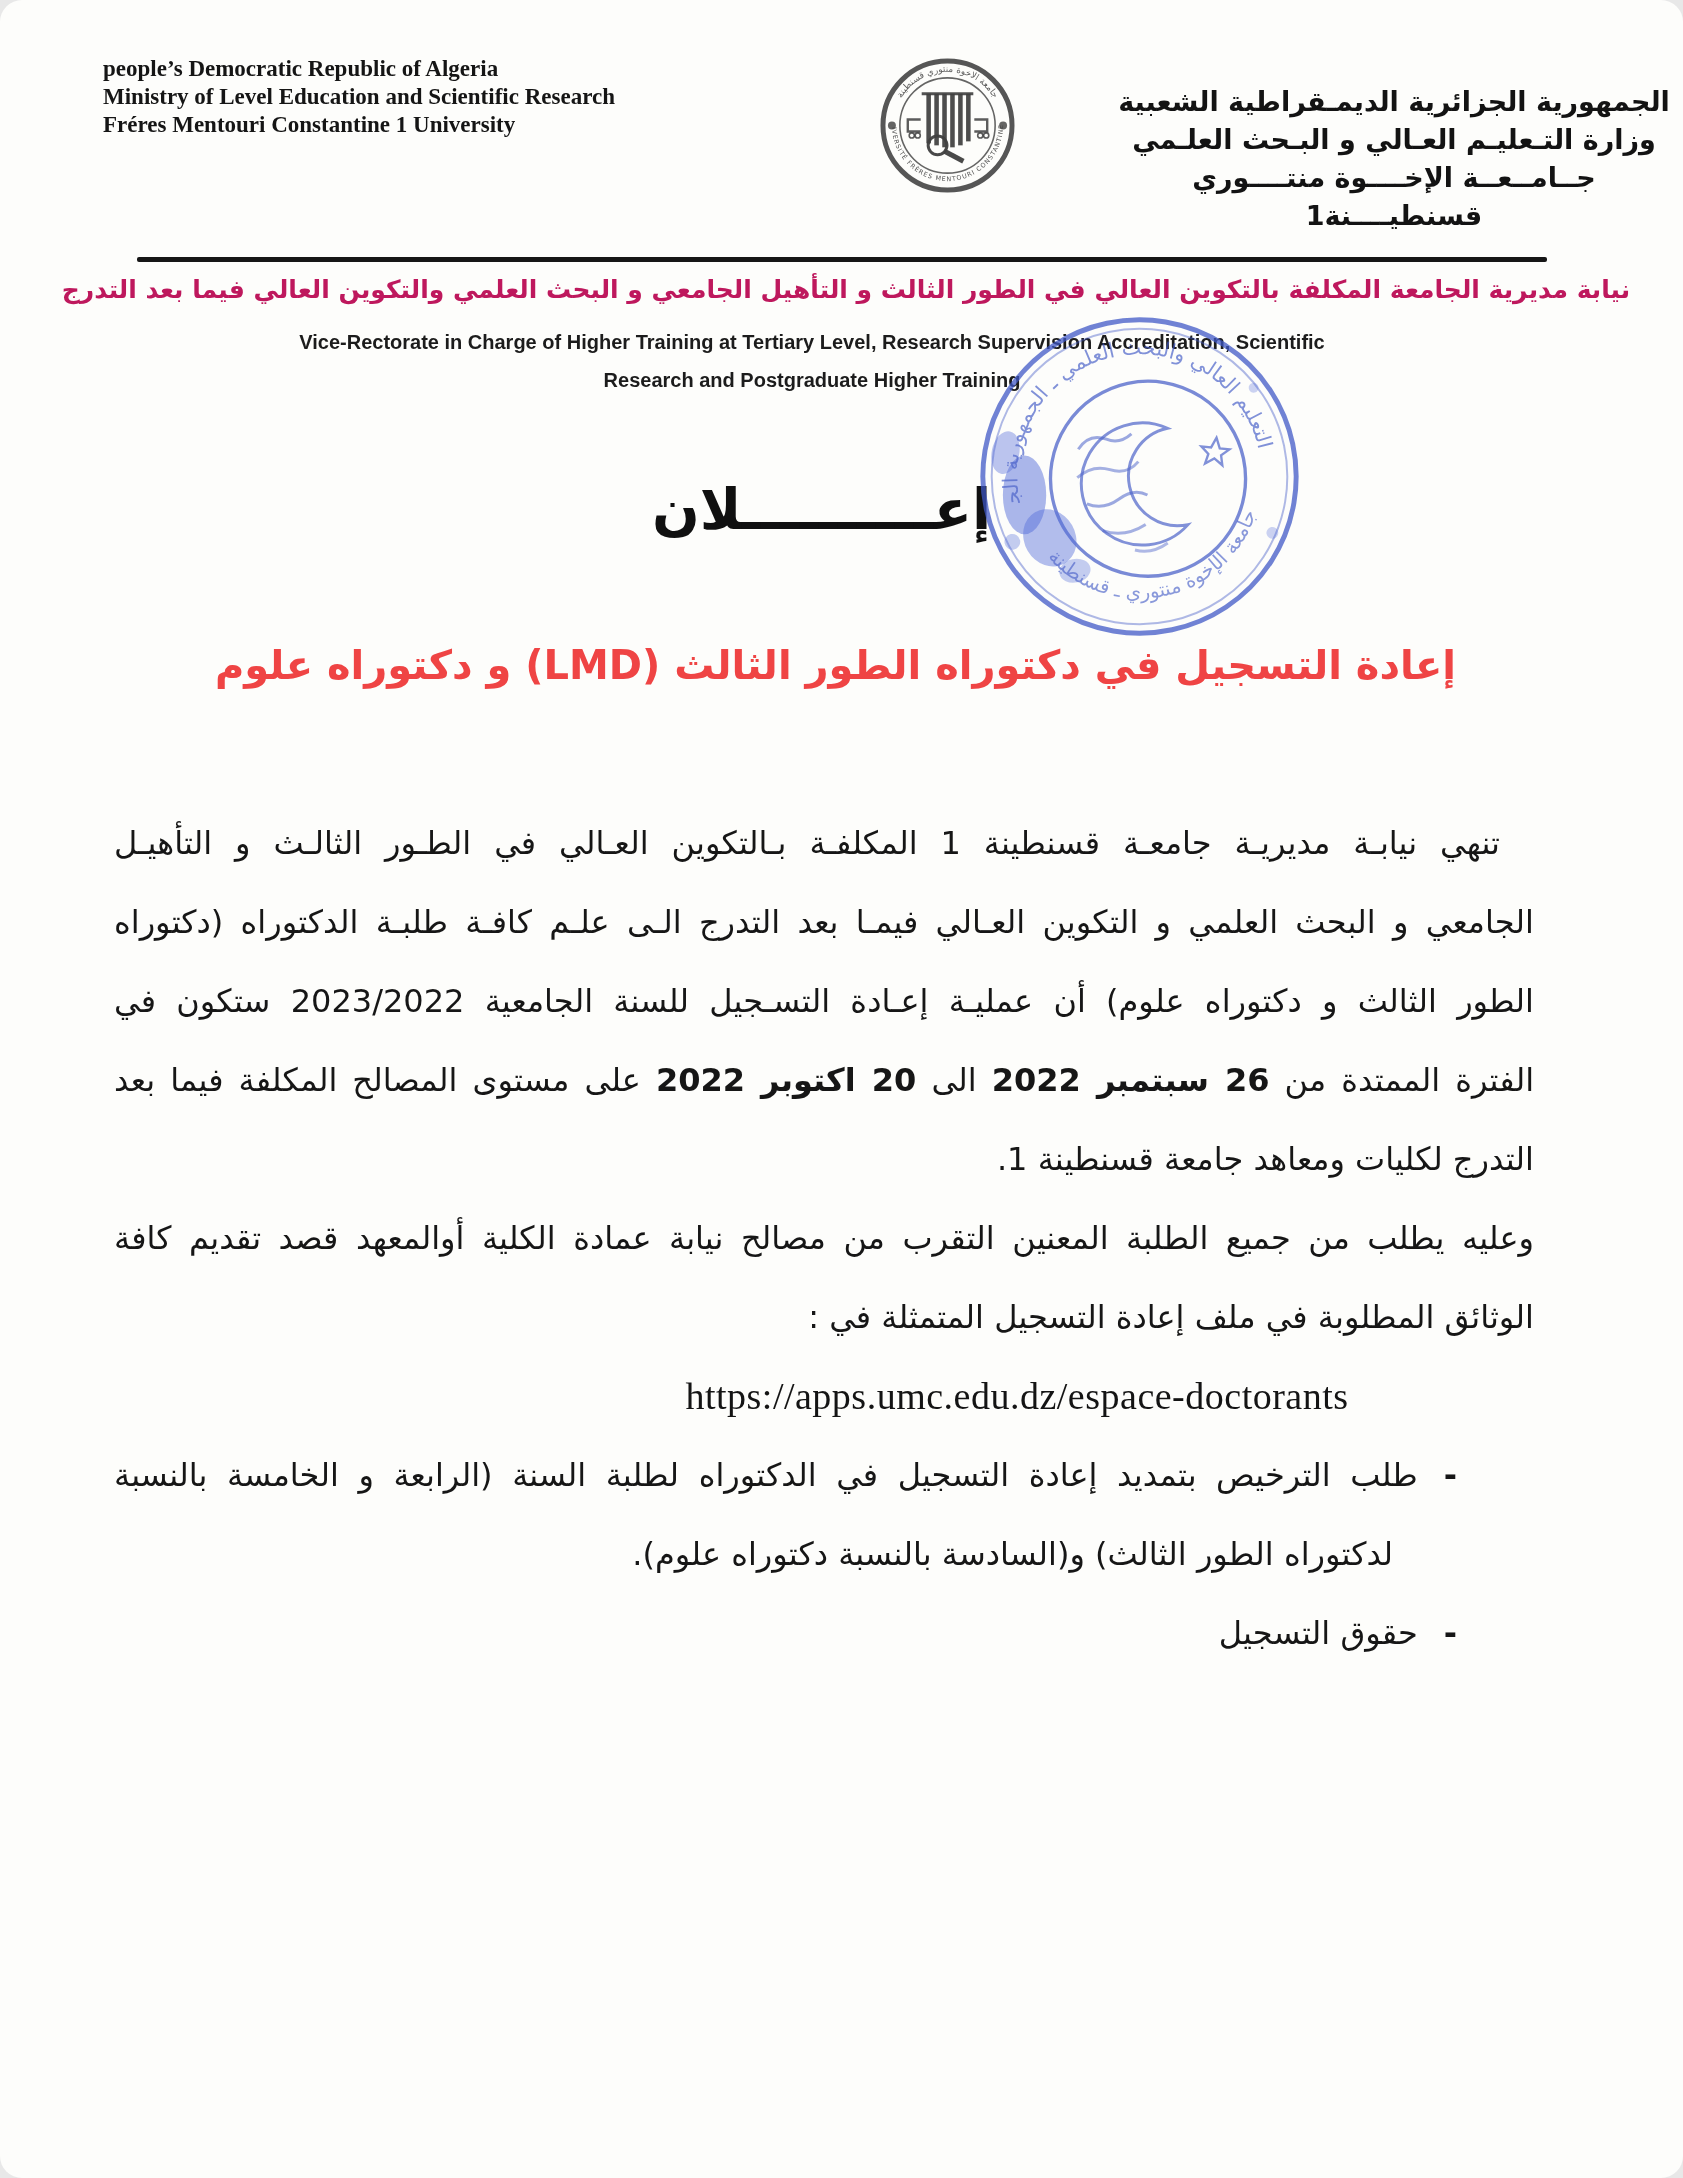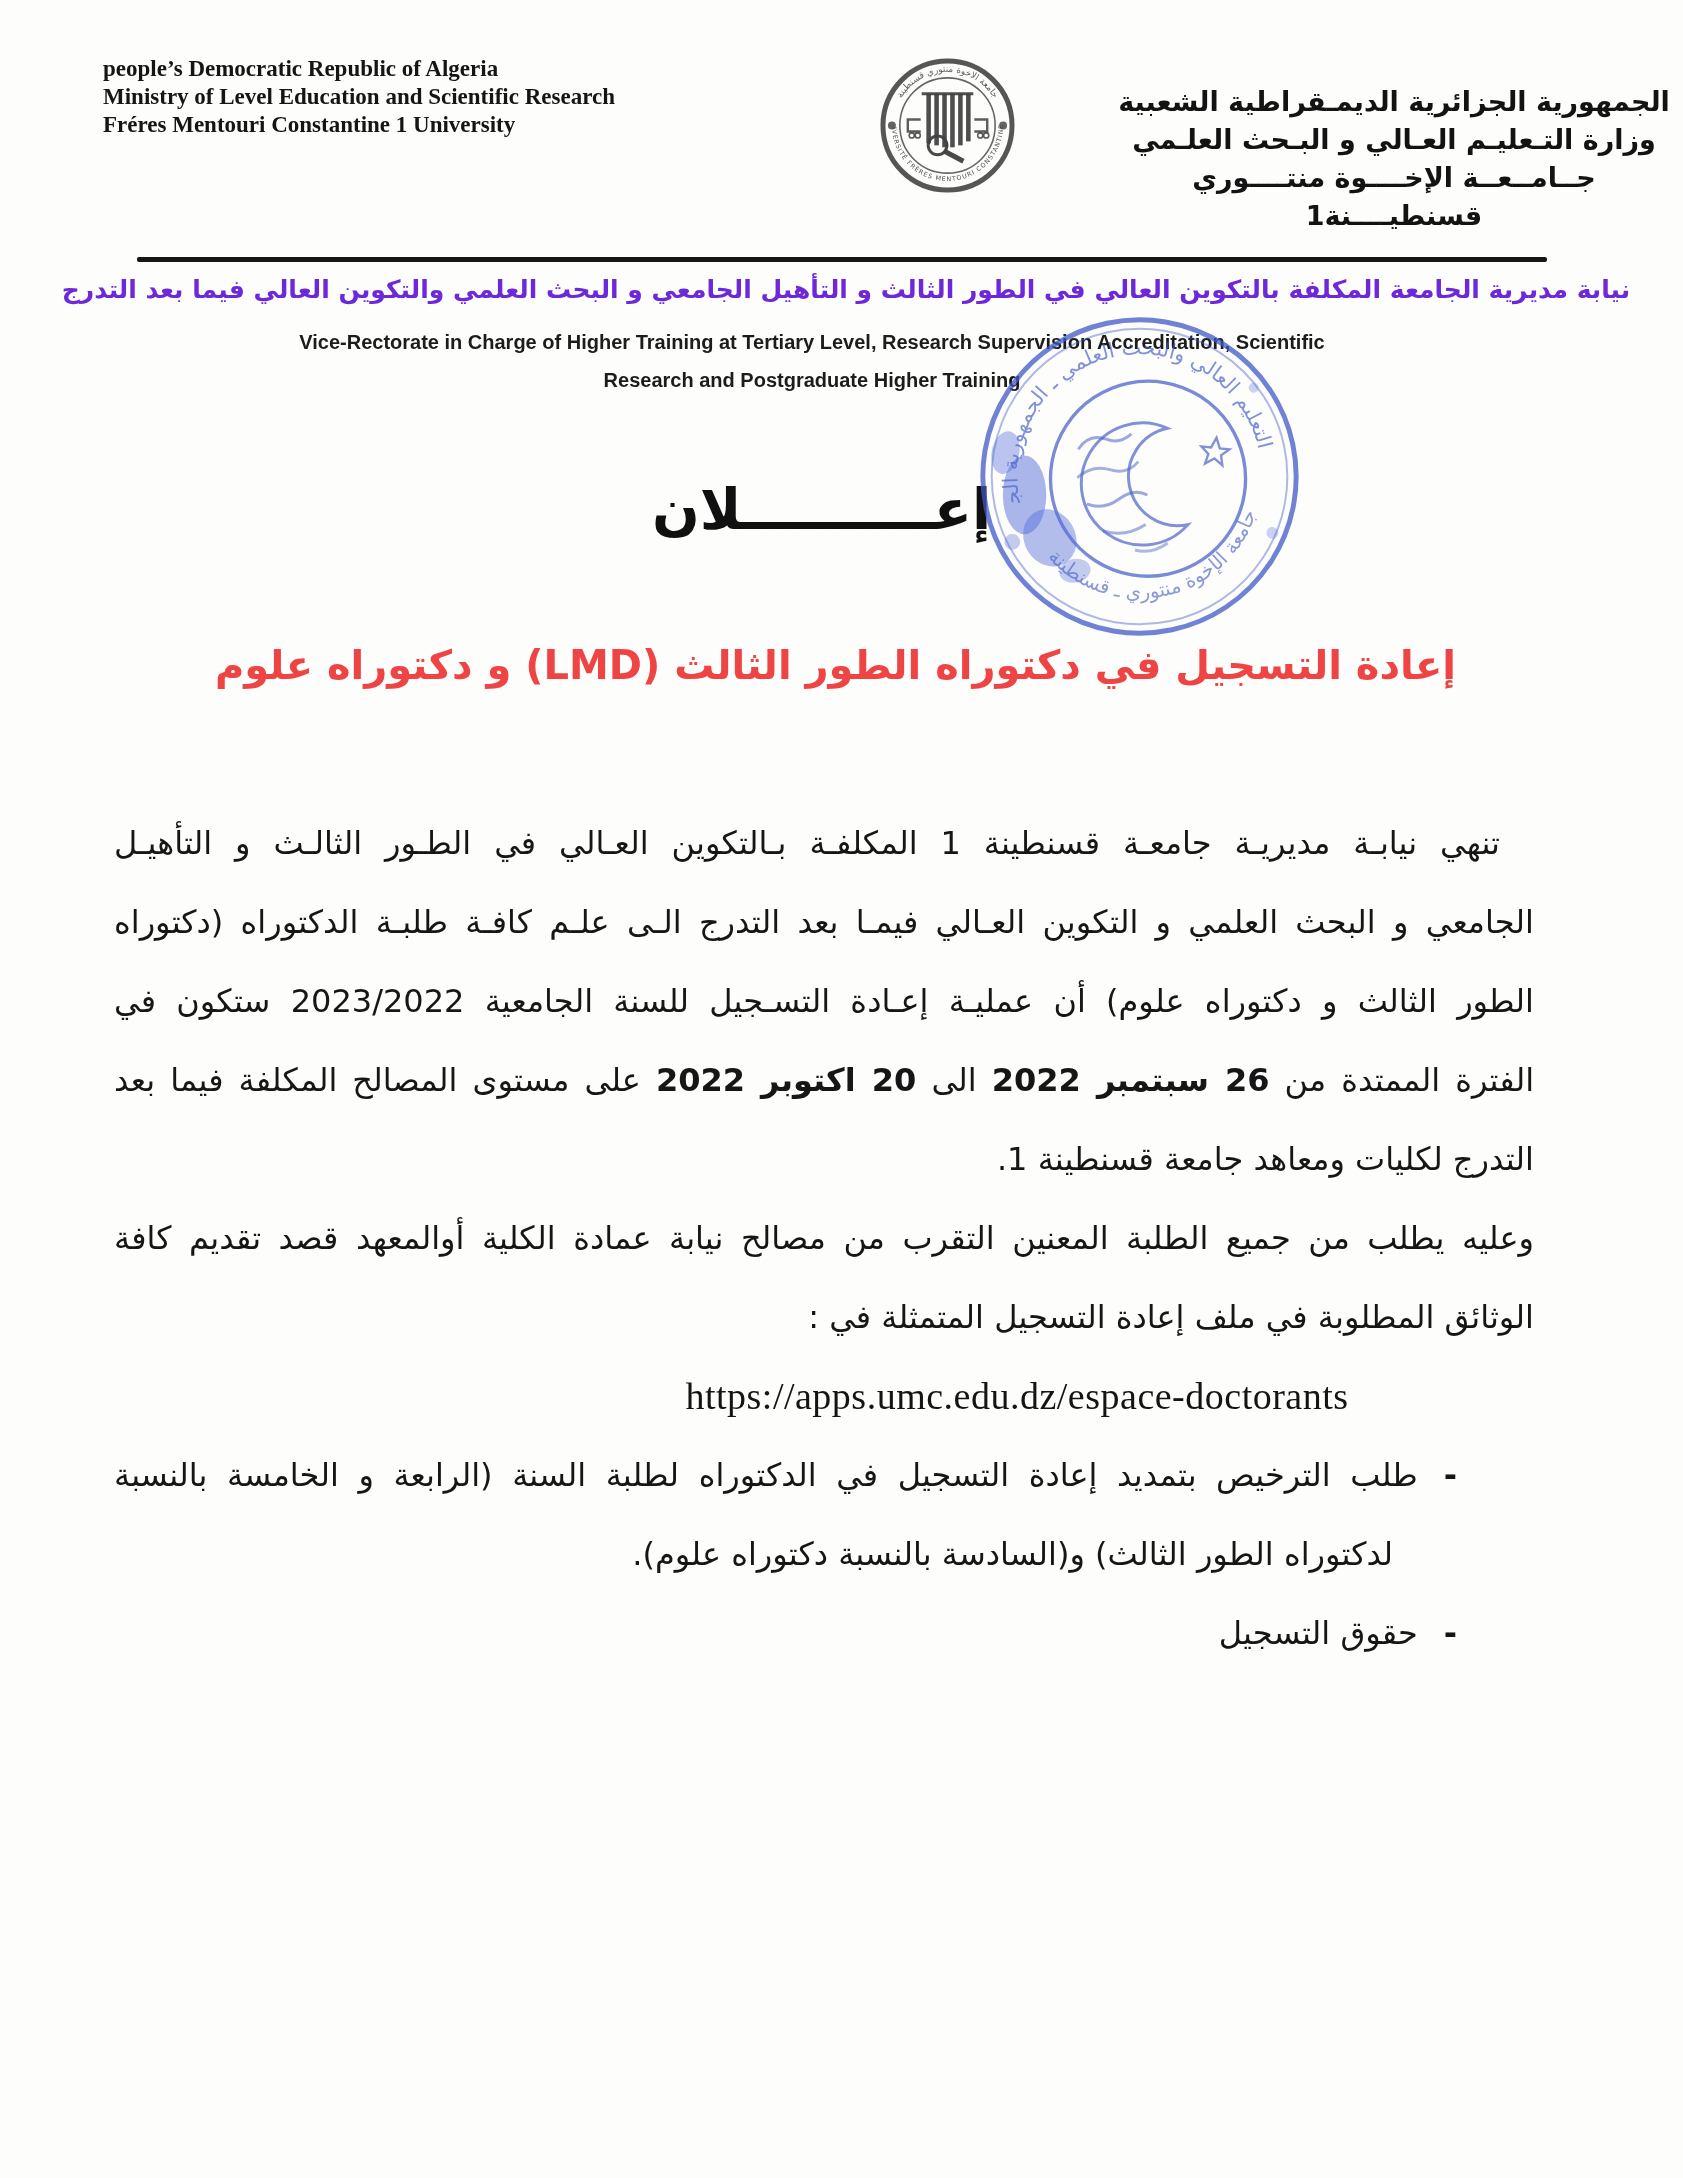--- a/index.html
+++ b/index.html
@@ -3,20 +3,21 @@
 <meta charset="utf-8">
 <style>
   html,body{margin:0;padding:0;background:#e8e8e8;}
   .page{
     position:relative;
     width:1683px;height:2178px;
     background:#fdfdfb;
     overflow:hidden;
     font-family:"DejaVu Sans",sans-serif;
     color:#1b1b1b;
+    border-radius:22px;
   }
   
   .hdr-en{
     position:absolute;left:103px;top:55px;width:535px;
     font-family:"Liberation Serif",serif;
     font-weight:bold;font-size:23px;line-height:28px;
     color:#151515;text-align:left;
   }
   .logo{position:absolute;left:879px;top:57px;width:137px;height:137px;}
   .hdr-ar{
@@ -24,21 +25,21 @@
     direction:rtl;text-align:center;
     font-weight:bold;font-size:27px;line-height:38px;color:#131313;
   }
   .rule{
     position:absolute;left:137px;top:257px;width:1410px;height:5px;
     background:#161616;border-radius:2px;
   }
   .div-ar{
     position:absolute;left:0;right:30px;top:275px;
     direction:rtl;text-align:center;white-space:nowrap;
-    font-weight:bold;font-size:25px;color:#6d28d9;padding-left:39px;
+    font-weight:bold;font-size:25px;color:#be185d;padding-left:39px;
   }
   .div-en{
     position:absolute;left:0;right:59px;top:323px;
     text-align:center;
     font-family:"Liberation Sans",sans-serif;
     font-weight:bold;font-size:20px;line-height:38px;color:#1c1c1c;
     white-space:nowrap;
   }
   
   .title{

